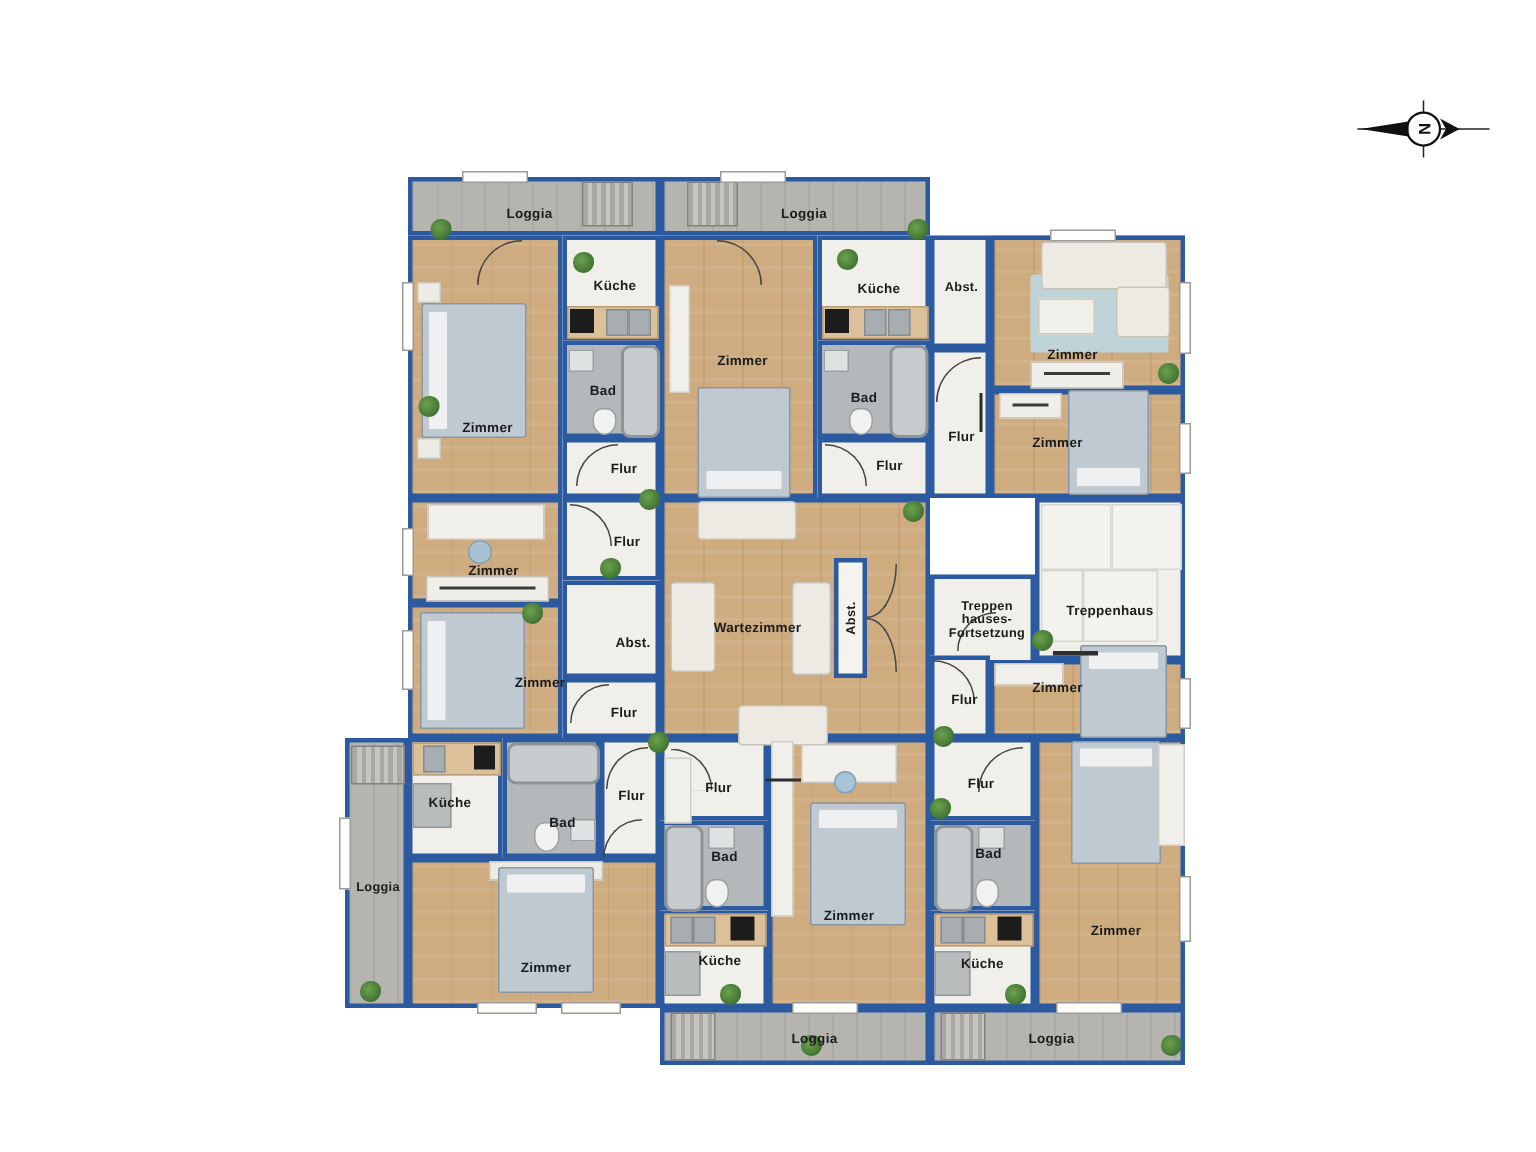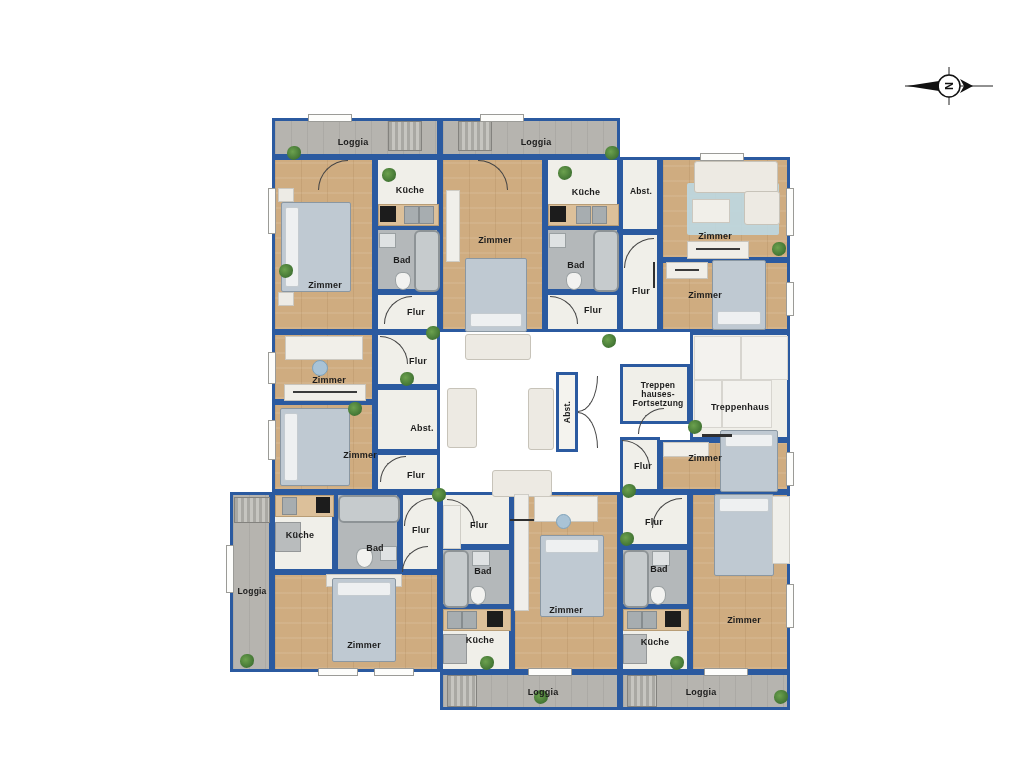--- a/index.html
+++ b/index.html
@@ -108,25 +108,28 @@
   <div class="room white" style="left:375px;top:332px;width:65px;height:55px">
     <span class="rl" style="left:40px;top:26px">Flur</span>
     </div>
   <div class="room white" style="left:375px;top:387px;width:65px;height:65px">
     <span class="rl" style="left:44px;top:38px">Abst.</span>
     </div>
   <div class="room white" style="left:375px;top:452px;width:65px;height:40px">
     <span class="rl" style="left:38px;top:20px">Flur</span>
     </div>
 
+  <div class="room wood" style="left:440px;top:332px;width:180px;height:160px">
+    <span class="rl" style="left:62px;top:83px">Wartezimmer</span>
+    </div>
   <div class="closet" style="left:556px;top:372px;width:22px;height:80px">
     <span class="rl vert sm" style="left:8px;top:37px">Abst.</span>
     </div>
 
-  <div class="room white" style="left:620px;top:364px;width:70px;height:60px">
+  <div class="room white" style="left:620px;top:383px;width:70px;height:60px">
     <span class="rl multi" style="left:35px;top:27px">
       <span>Treppen</span>
       <span>hauses-</span>
       <span>Fortsetzung</span>
     </span>
     </div>
   <div class="room white" style="left:690px;top:332px;width:100px;height:108px">
     <span class="rl" style="left:47px;top:72px">Treppenhaus</span>
     </div>
   <div class="room white" style="left:620px;top:437px;width:40px;height:55px">

